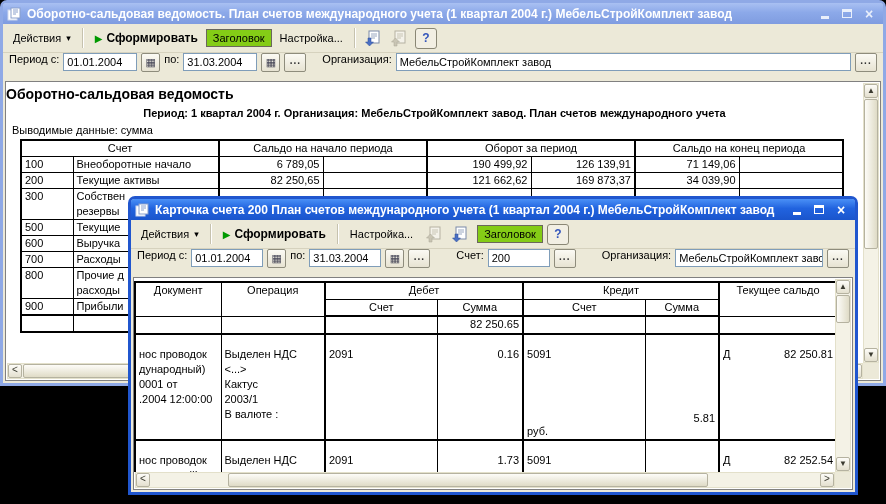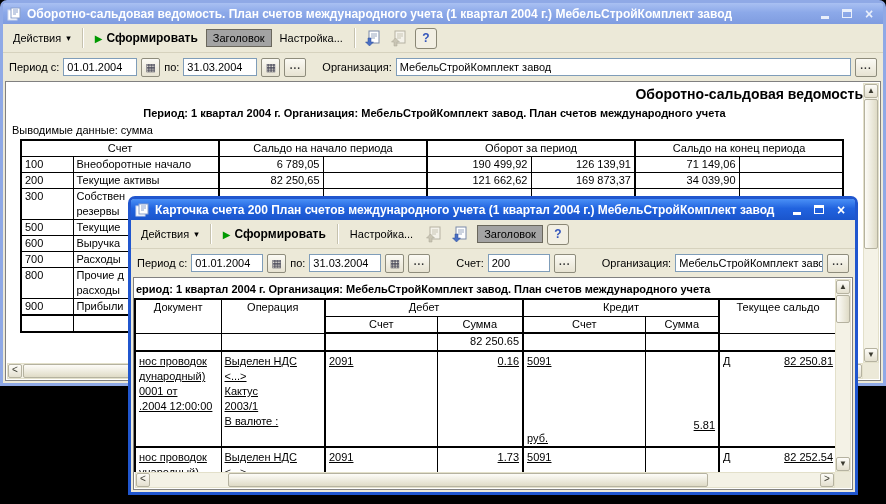--- a/index.html
+++ b/index.html
@@ -25,68 +25,68 @@
   .w1 .cap { color:#E9EFFB; } .w2 .cap { color:#FFFFFF; }
   .glyph-min { width:8px; height:3px; background:currentColor; margin-top:8px; }
   .glyph-max { width:10px; height:9px; border:1px solid currentColor; border-top-width:3px; }
   .cap-close { font-size:14px; font-weight:bold; }
 
   .toolbar { flex:0 0 28px; display:flex; align-items:center; gap:2px; padding:2px 4px;
     background:#ECE9D8; border-bottom:1px solid #D6D2BE; }
   .tbtn { font-family:inherit; font-size:11px; color:#000; background:transparent;
     border:1px solid transparent; padding:3px 5px; display:flex; align-items:center; gap:4px; white-space:nowrap; }
   .tbtn-bold { font-weight:bold; font-size:12px; }
-  .outlined { border:1px solid #6A675C; background:#a3a3a3; padding:2px 6px; }
+  .outlined { border:1px solid #6A675C; background:#84cc16; padding:2px 6px; }
   .play { color:#009900; font-size:10px; }
   .dd { font-size:9px; margin-left:1px; }
   .tsep { width:2px; height:20px; border-left:1px solid #C6C2AE; border-right:1px solid #FFF; margin:0 3px; }
   .iconbtn { width:24px; height:24px; background:transparent; border:none;
     display:flex; align-items:center; justify-content:center; }
   .helpbtn { width:22px; height:21px; border:1px solid #8A8775; border-radius:3px;
     background:#F2EFE3; color:#3355BB; font-weight:bold; font-size:12px; margin-left:2px; }
 
-  .filterbar { flex:0 0 28px; display:flex; align-items:center; gap:4px; padding:0 6px;
+  .filterbar { flex:0 0 28px; display:flex; align-items:flex-start; gap:4px; padding:0 6px;
     font-size:11px; background:#ECE9D8; }
   .flabel { white-space:nowrap; }
   .finput { background:#FFF; border:1px solid #7F9DB9; height:18px; display:flex;
     align-items:center; padding:0 3px; white-space:nowrap; overflow:hidden; font-size:11px; }
   .btn3d { background:linear-gradient(180deg,#FBFAF4,#E7E3D2); border:1px solid #8E8C7C;
     border-radius:2px; height:19px; display:flex; align-items:center; justify-content:center;
     font-size:10px; color:#333; }
   .btn-cal { width:19px; }
   .cal-glyph { font-size:11px; color:#445; line-height:1; }
   .btn-dots { width:22px; font-weight:bold; letter-spacing:1px; padding-bottom:4px; }
   .grow { flex:1; }
 
   
   .report { position:relative; flex:1; margin:0 2px 2px 2px; background:#FFF;
     border:1px solid #808080; overflow:hidden; }
   .rcontent { position:absolute; top:0; left:0; right:17px; bottom:17px; overflow:hidden; }
-  .rtitle { text-align:right; font-weight:bold; font-size:14px; margin-top:4px; white-space:nowrap; }
+  .rtitle { text-align:left; font-weight:bold; font-size:14px; margin-top:4px; white-space:nowrap; }
   .rsub { text-align:center; font-weight:bold; font-size:11px; margin-top:5px; white-space:nowrap; }
   .rsub-left { text-align:left; margin-left:2px; }
   .rnote { font-size:11px; margin:5px 4px 3px 6px; }
 
   table { border-collapse:collapse; table-layout:fixed; }
   td { border:1px solid #000; font-size:11px; padding:0 3px; white-space:nowrap;
     overflow:hidden; vertical-align:top; line-height:15px; }
   .num { text-align:right; }
   .ctr { text-align:center; }
   .g { border-left:2px solid #000; }
 
   .osv-table { margin:3px 0 0 14px; border:2px solid #000; }
   .osv-table td { height:15px; }
   .osv-table .chead td { border-bottom:2px solid #000; }
   .osv-table .total td { border-top:2px solid #000; height:17px; }
 
   .card-table { border:2px solid #000; margin-top:3px; width:702px; }
   .card-table .hdr td { height:17px; text-align:center; }
   .card-table .hdr2 td { border-bottom:2px solid #000; }
   .card-table .open td { border-bottom:2px solid #000; height:18px; }
-  .card-table .drow td { border-bottom:2px solid #000; padding-top:2px;text-decoration:underline; }
+  .card-table .drow td { border-bottom:2px solid #000; padding-top:12px; }
   .cline { display:block; }
   .push3 { display:block; margin-top:62px; }
   .push4 { display:block; margin-top:64px; text-align:right; }
   .saldo-wrap { display:flex; justify-content:space-between; }
 
   
   .sbv { position:absolute; top:1px; right:1px; width:16px; bottom:17px;
     background:#F4F2E6; border:1px solid #E3E0CA; }
   .sbh { position:absolute; left:1px; bottom:1px; right:17px; height:16px;
     background:#F4F2E6; border:1px solid #E3E0CA; }
@@ -378,21 +378,20 @@
       <span class="flabel" style="margin-left:22px">Счет:</span>
       <span class="finput" style="width:62px">200</span>
       <button class="btn3d btn-dots">...</button>
       <span class="flabel" style="margin-left:22px">Организация:</span>
       <span class="finput grow">МебельСтройКомплект завод</span>
       <button class="btn3d btn-dots">...</button>
     </div>
 
     <div class="report">
       <div class="rcontent">
-        <div class="rsub rsub-left">ериод: 1 квартал 2004 г. Организация: МебельСтройКомплект завод. План счетов международного учета</div>
         <table class="card-table">
           <colgroup>
             <col style="width:86px">
               <col style="width:104px">
             <col style="width:112px">
               <col style="width:86px">
             <col style="width:122px">
               <col style="width:74px">
             <col style="width:118px">
           </colgroup>

